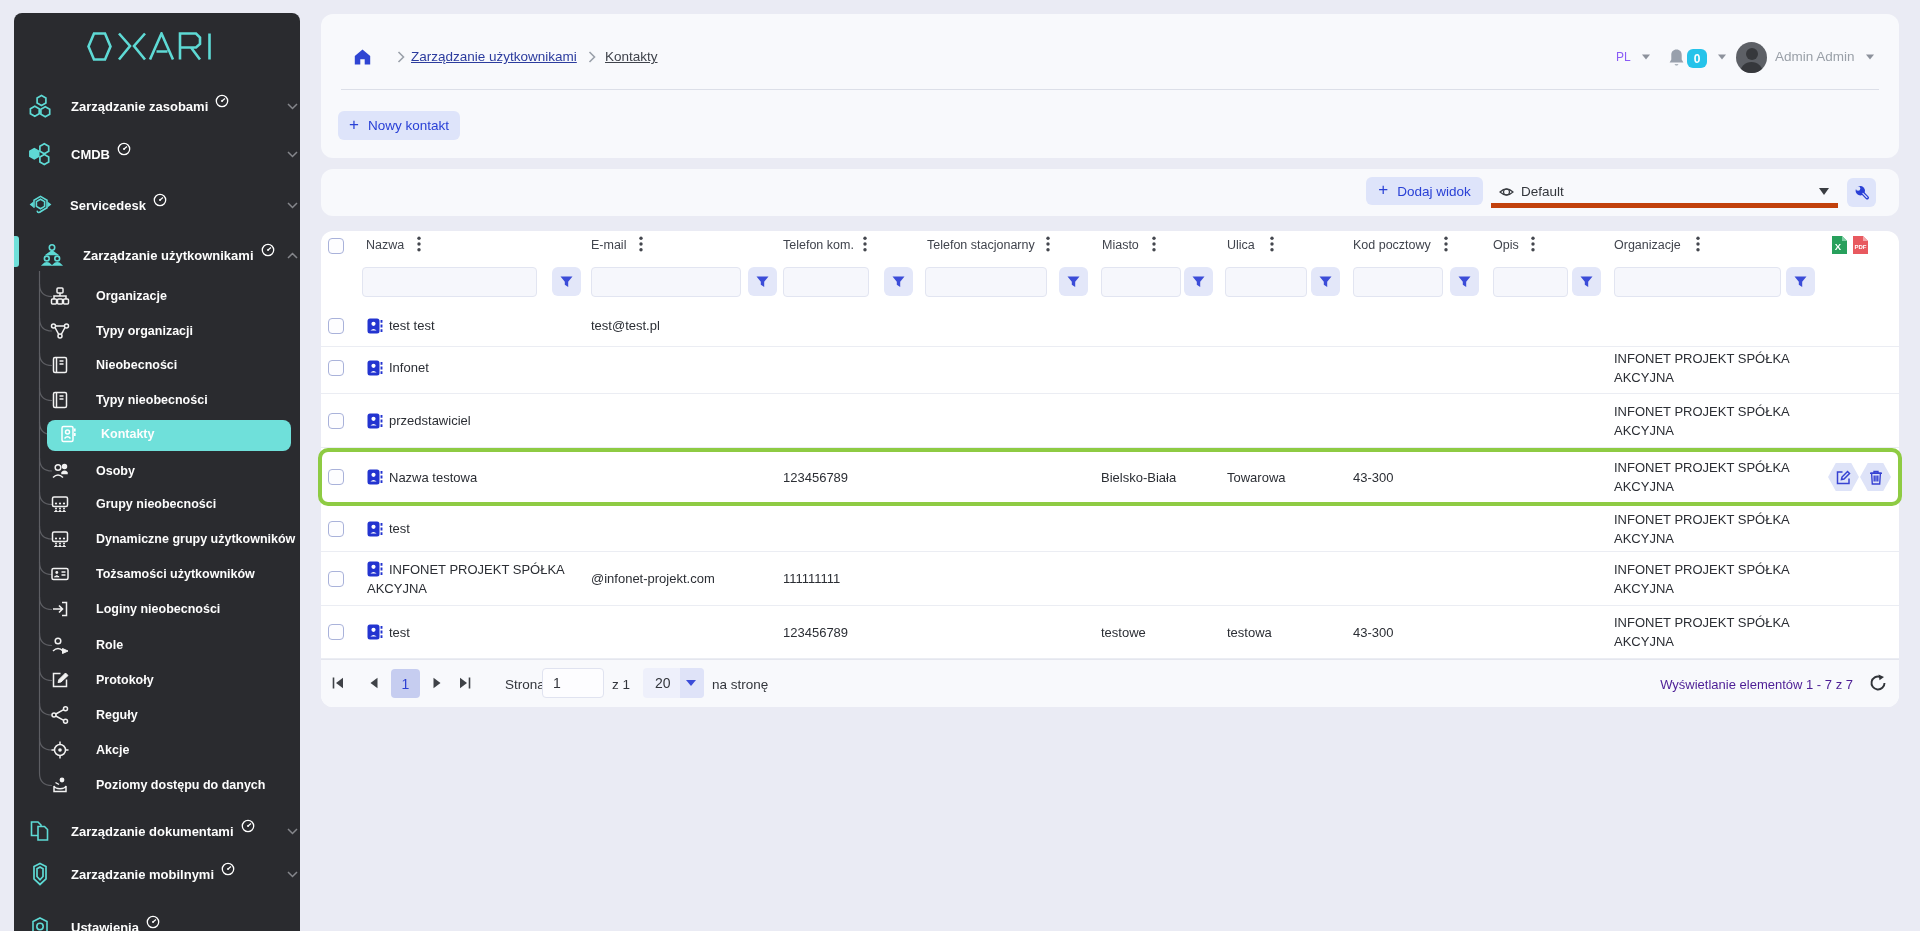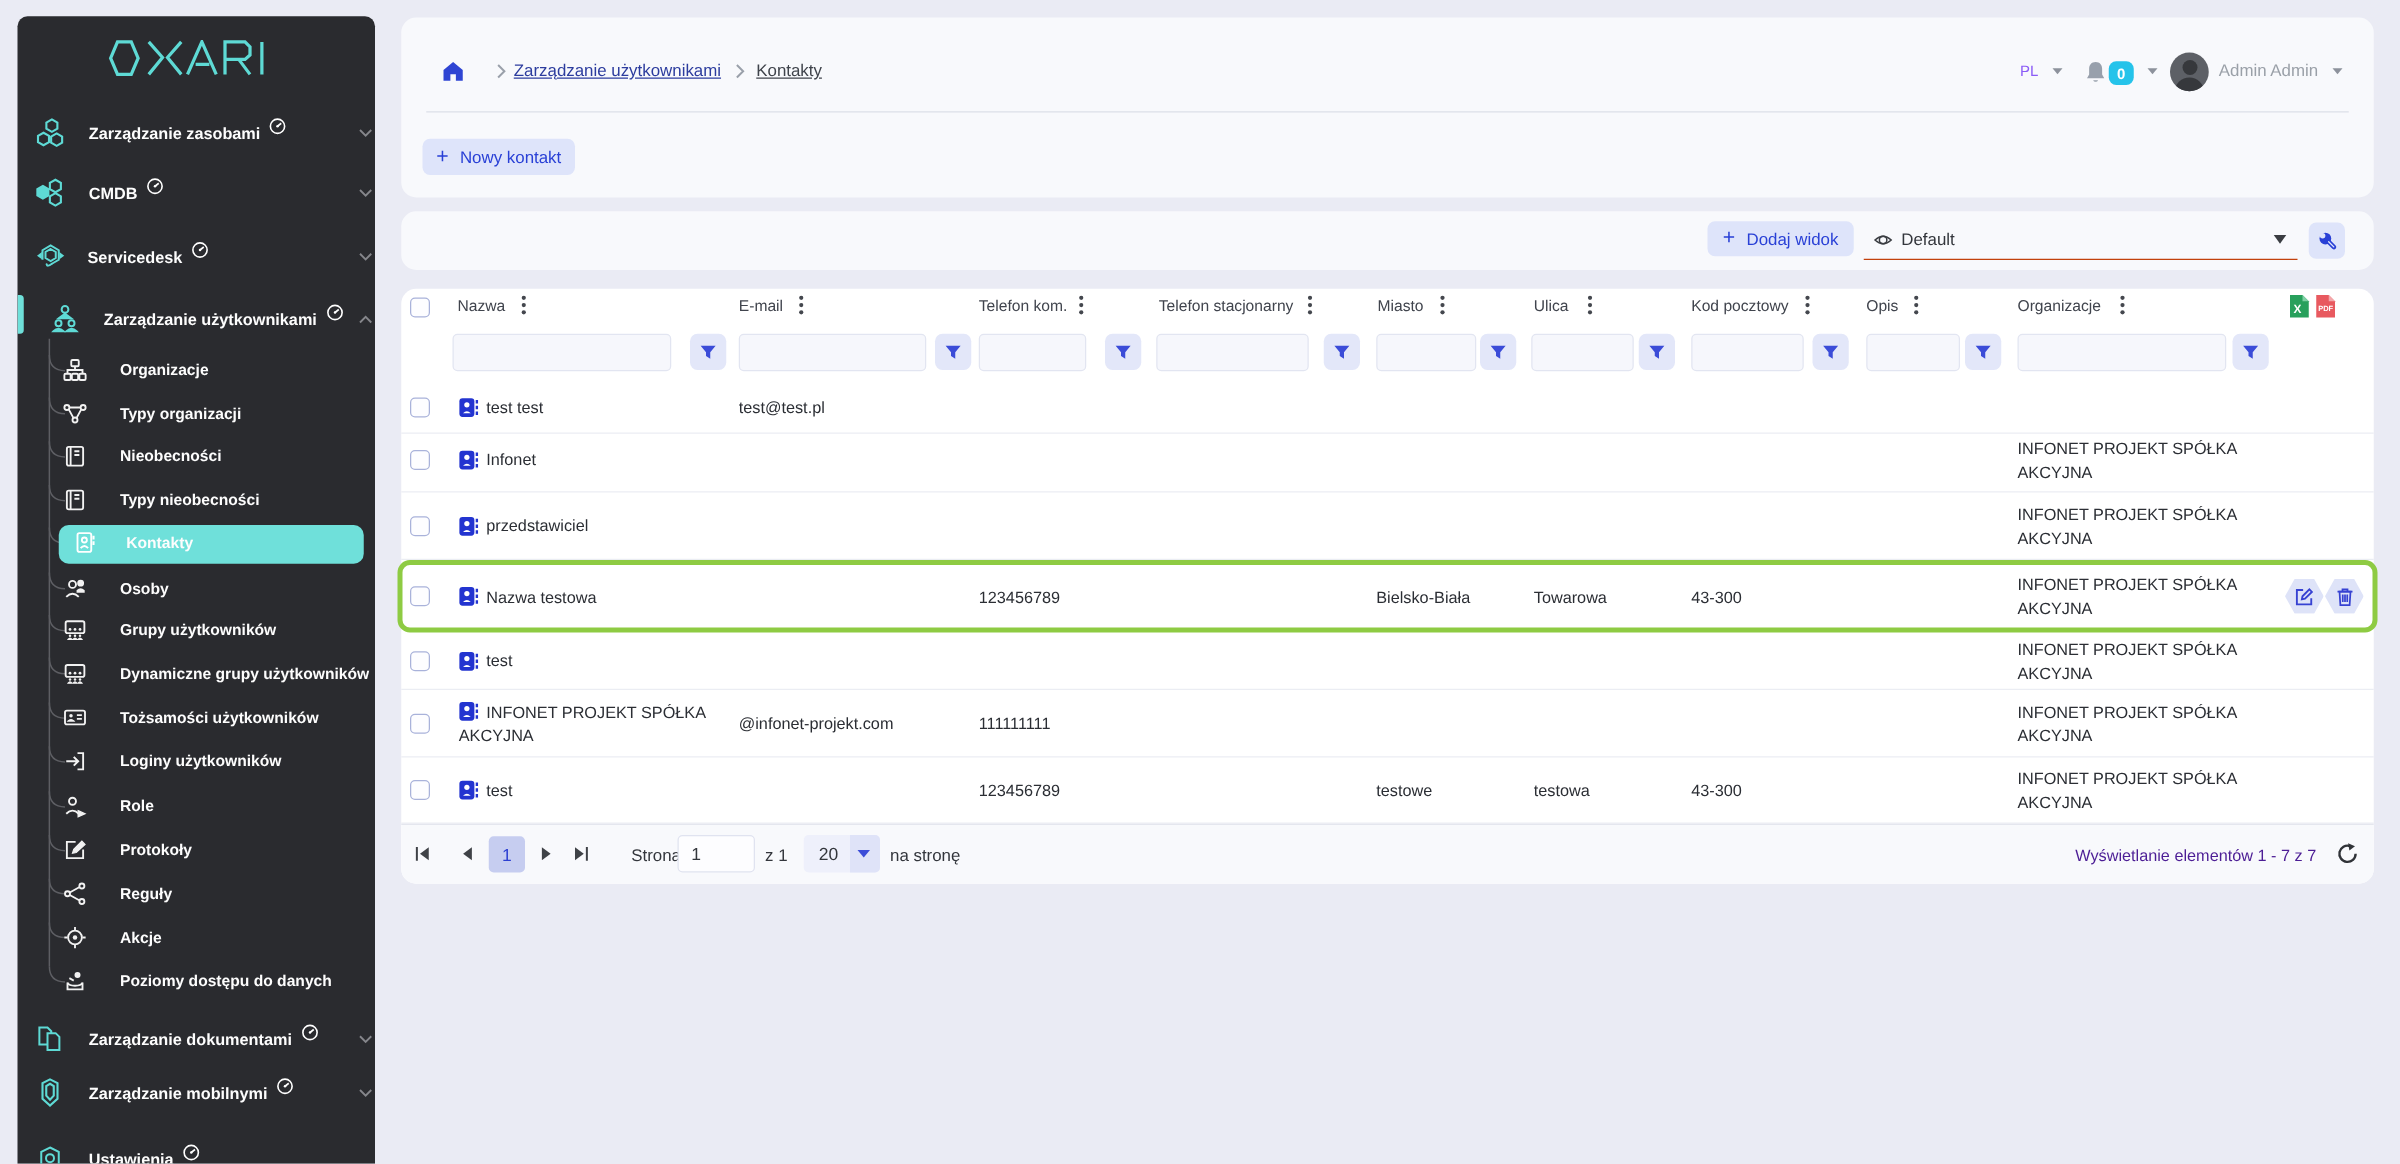--- a/index.html
+++ b/index.html
@@ -193,21 +193,21 @@
     <svg width="20" height="20" viewBox="0 0 20 20" fill="none" stroke="#f2f2f2" stroke-width="1.5">
       <rect x="2.5" y="3" width="15" height="9.5" rx="1.5"></rect>
       <circle cx="6" cy="9.5" r="1.1" fill="#f2f2f2" stroke="none"></circle>
         <circle cx="10" cy="9.5" r="1.1" fill="#f2f2f2" stroke="none"></circle>
         <circle cx="14" cy="9.5" r="1.1" fill="#f2f2f2" stroke="none"></circle>
       <path d="M4.5,17.5 Q6,15.3 7.5,17.5 Z M8.5,17.5 Q10,15.3 11.5,17.5 Z M12.5,17.5 Q14,15.3 15.5,17.5 Z" fill="#f2f2f2" stroke-width="1"></path>
       <circle cx="6" cy="14.6" r="1" fill="#f2f2f2" stroke="none"></circle>
         <circle cx="10" cy="14.6" r="1" fill="#f2f2f2" stroke="none"></circle>
         <circle cx="14" cy="14.6" r="1" fill="#f2f2f2" stroke="none"></circle>
     </svg>
-      <span class="lbl">Grupy użytkowników</span>
+      <span class="lbl">Grupy nieobecności</span>
   </div>
   <div class="si" style="top:514px">
     <svg width="20" height="20" viewBox="0 0 20 20" fill="none" stroke="#f2f2f2" stroke-width="1.5">
       <rect x="2.5" y="3" width="15" height="9.5" rx="1.5"></rect>
       <circle cx="6" cy="9.5" r="1.1" fill="#f2f2f2" stroke="none"></circle>
         <circle cx="10" cy="9.5" r="1.1" fill="#f2f2f2" stroke="none"></circle>
         <circle cx="14" cy="9.5" r="1.1" fill="#f2f2f2" stroke="none"></circle>
       <path d="M4.5,17.5 Q6,15.3 7.5,17.5 Z M8.5,17.5 Q10,15.3 11.5,17.5 Z M12.5,17.5 Q14,15.3 15.5,17.5 Z" fill="#f2f2f2" stroke-width="1"></path>
       <circle cx="6" cy="14.6" r="1" fill="#f2f2f2" stroke="none"></circle>
         <circle cx="10" cy="14.6" r="1" fill="#f2f2f2" stroke="none"></circle>
@@ -222,21 +222,21 @@
         <path d="M4.5,12.8 Q6.8,10.5 9.1,12.8 Z" fill="#f2f2f2" stroke-width="1"></path>
       <path d="M11.5,8 H15.5 M11.5,11 H15.5" stroke-width="1.4"></path>
     </svg>
       <span class="lbl">Tożsamości użytkowników</span>
   </div>
   <div class="si" style="top:584px">
     <svg width="20" height="20" viewBox="0 0 20 20" fill="none" stroke="#f2f2f2" stroke-width="1.5">
       <path d="M12,3.5 H16.5 V16.5 H12"></path>
       <path d="M3,10 H12 M9,6.5 L12.5,10 L9,13.5" stroke-width="1.6"></path>
     </svg>
-      <span class="lbl">Loginy użytkowników</span>
+      <span class="lbl">Loginy nieobecności</span>
   </div>
   <div class="si" style="top:620px">
     <svg width="20" height="20" viewBox="0 0 20 20" fill="none" stroke="#f2f2f2" stroke-width="1.5">
       <circle cx="8" cy="6" r="2.8"></circle>
         <path d="M3,16 Q8,11 13,16"></path>
       <path d="M12.5,13.5 L18,16 L12.5,18.5 Z" fill="#f2f2f2" stroke-width="1"></path>
     </svg>
       <span class="lbl">Role</span>
   </div>
   <div class="si" style="top:655px">
@@ -352,21 +352,21 @@
 </div>
 
 <div id="card2">
   <div class="abs" style="left:0;top:-1px;width:1578px;height:47px;background:#f8f9fc;border-radius:12px"></div>
   <div class="abs" style="left:0;top:61px;width:1578px;height:476px;background:#fff;border-radius:12px"></div>
   <div class="abs" style="left:0;top:489px;width:1578px;height:48px;background:#f8f9fc;border-radius:0 0 12px 12px"></div>
 
   <div class="btn-lav abs" style="left:1045px;top:7px;width:117px;height:28px;font-weight:500">
     <span style="font-size:17px;font-weight:400;margin-right:9px;margin-top:-2px">+</span>Dodaj widok
   </div>
-  <div class="abs" style="left:1170px;top:5px;width:347px;height:33px;border-bottom:1px solid #c2410c">
+  <div class="abs" style="left:1170px;top:5px;width:347px;height:33px;border-bottom:5px solid #c2410c">
     <svg class="abs" style="left:8px;top:10px" width="15" height="14" viewBox="0 0 15 14" fill="none" stroke="#3a3d42" stroke-width="1.2">
       <path d="M1,7 Q7.5,1 14,7 Q7.5,13 1,7 Z"></path>
         <circle cx="7.5" cy="7" r="3"></circle>
     </svg>
     <span class="abs" style="left:30px;top:9px;font-size:13.5px;color:#33363c">Default</span>
     <span class="abs" style="left:328px;top:13px;width:0;height:0;border-left:5.5px solid transparent;border-right:5.5px solid transparent;border-top:7px solid #3a3d42"></span>
   </div>
   <div class="btn-lav abs" style="left:1526px;top:8px;width:29px;height:29px">
     <svg width="16" height="16" viewBox="0 0 16 16">
         <circle cx="6.3" cy="5.8" r="4.7" fill="#2940d6"></circle>

